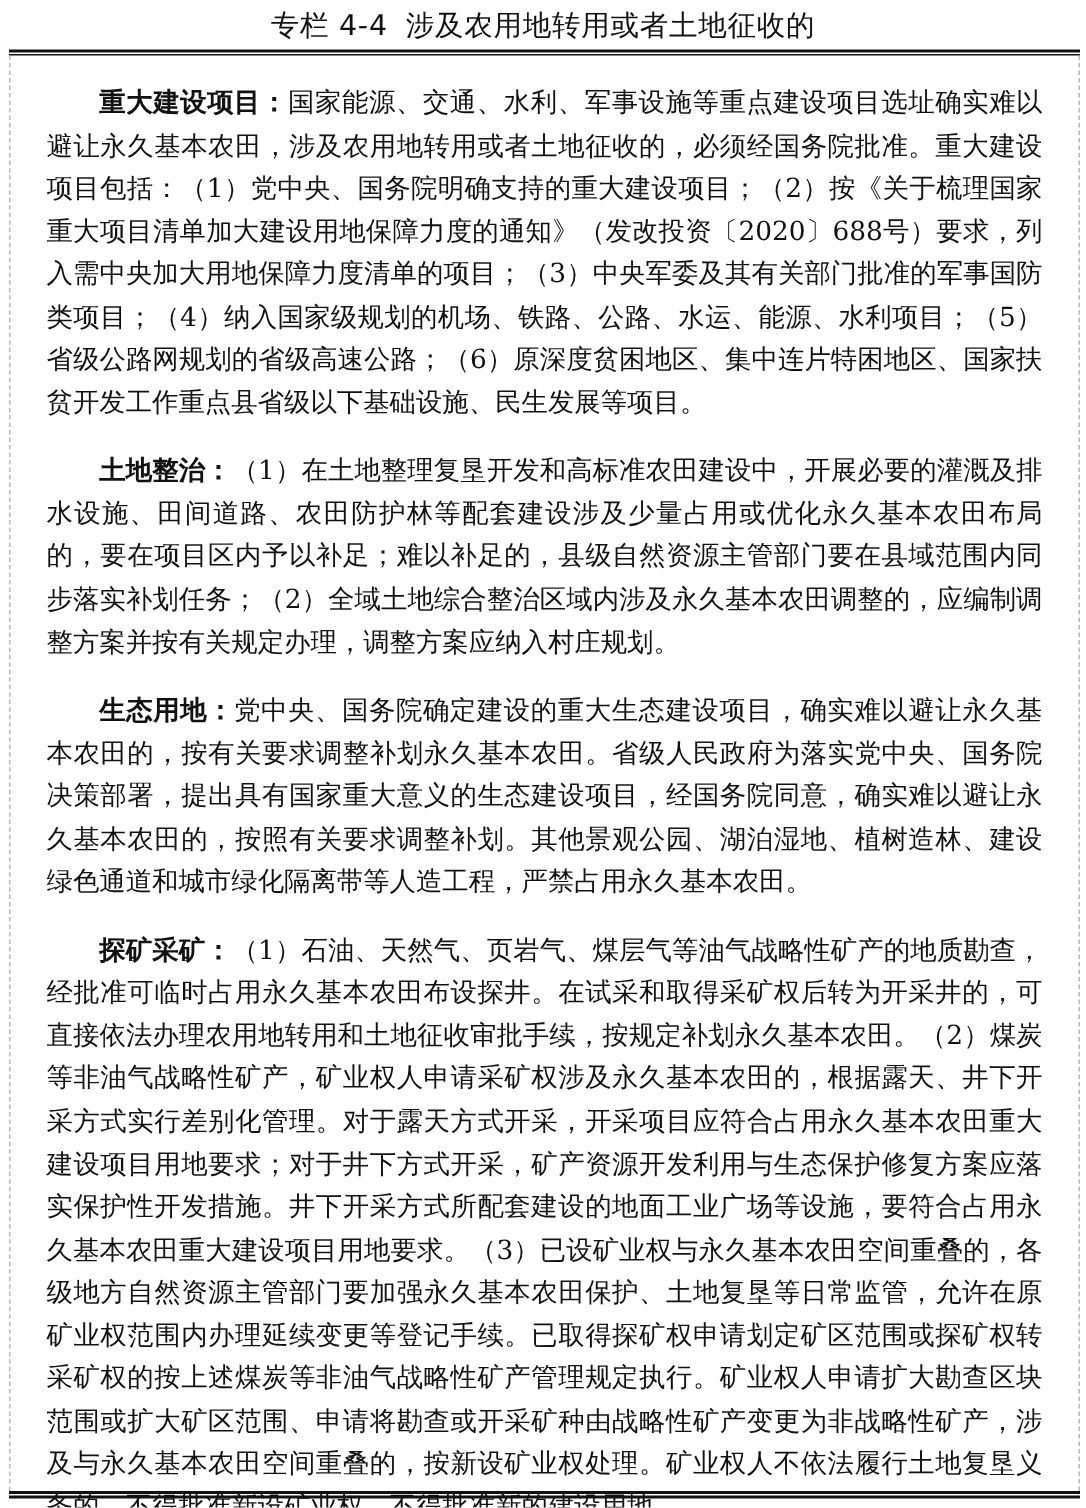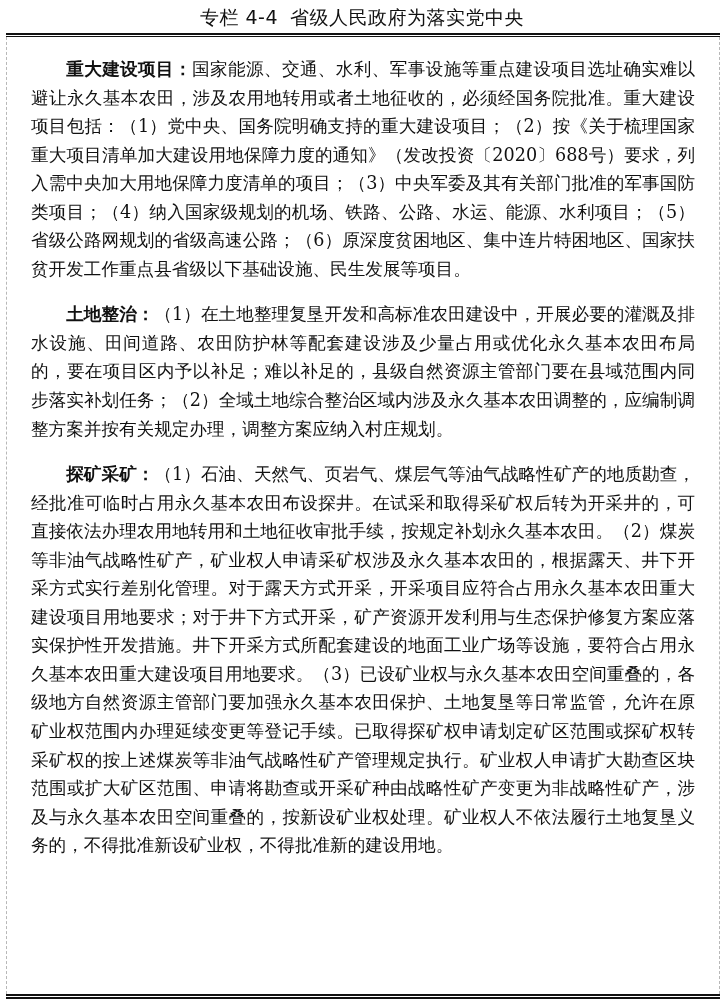--- a/index.html
+++ b/index.html
@@ -33,31 +33,34 @@
     font-size: 17.6px; line-height: 28.55px;
     text-align: justify; text-justify: inter-character;
   }
   .para { margin: 17px; text-indent: 2em; }
   .lead { font-weight: bold; }
 </style>
 </head>
 <body>
 
 <div class="title">
-  <span class="num">专栏 4-4</span><span>省级人民政府为落实党中央</span>
+  <span class="num">专栏 4-4</span><span>涉及农用地转用或者土地征收的</span>
 </div>
 
 <div class="rule-top"></div>
 <div class="box"></div>
 
 <div class="content">
   <p class="para">
     <span class="lead">重大建设项目：</span><span>国家能源、交通、水利、军事设施等重点建设项目选址确实难以避让永久基本农田，涉及农用地转用或者土地征收的，必须经国务院批准。重大建设项目包括：（1）党中央、国务院明确支持的重大建设项目；（2）按《关于梳理国家重大项目清单加大建设用地保障力度的通知》（发改投资〔2020〕688号）要求，列入需中央加大用地保障力度清单的项目；（3）中央军委及其有关部门批准的军事国防类项目；（4）纳入国家级规划的机场、铁路、公路、水运、能源、水利项目；（5）省级公路网规划的省级高速公路；（6）原深度贫困地区、集中连片特困地区、国家扶贫开发工作重点县省级以下基础设施、民生发展等项目。</span>
   </p>
   <p class="para">
     <span class="lead">土地整治：</span><span>（1）在土地整理复垦开发和高标准农田建设中，开展必要的灌溉及排水设施、田间道路、农田防护林等配套建设涉及少量占用或优化永久基本农田布局的，要在项目区内予以补足；难以补足的，县级自然资源主管部门要在县域范围内同步落实补划任务；（2）全域土地综合整治区域内涉及永久基本农田调整的，应编制调整方案并按有关规定办理，调整方案应纳入村庄规划。</span>
   </p>
   <p class="para">
+    <span class="lead">生态用地：</span><span>党中央、国务院确定建设的重大生态建设项目，确实难以避让永久基本农田的，按有关要求调整补划永久基本农田。省级人民政府为落实党中央、国务院决策部署，提出具有国家重大意义的生态建设项目，经国务院同意，确实难以避让永久基本农田的，按照有关要求调整补划。其他景观公园、湖泊湿地、植树造林、建设绿色通道和城市绿化隔离带等人造工程，严禁占用永久基本农田。</span>
+  </p>
+  <p class="para">
     <span class="lead">探矿采矿：</span><span>（1）石油、天然气、页岩气、煤层气等油气战略性矿产的地质勘查，经批准可临时占用永久基本农田布设探井。在试采和取得采矿权后转为开采井的，可直接依法办理农用地转用和土地征收审批手续，按规定补划永久基本农田。（2）煤炭等非油气战略性矿产，矿业权人申请采矿权涉及永久基本农田的，根据露天、井下开采方式实行差别化管理。对于露天方式开采，开采项目应符合占用永久基本农田重大建设项目用地要求；对于井下方式开采，矿产资源开发利用与生态保护修复方案应落实保护性开发措施。井下开采方式所配套建设的地面工业广场等设施，要符合占用永久基本农田重大建设项目用地要求。（3）已设矿业权与永久基本农田空间重叠的，各级地方自然资源主管部门要加强永久基本农田保护、土地复垦等日常监管，允许在原矿业权范围内办理延续变更等登记手续。已取得探矿权申请划定矿区范围或探矿权转采矿权的按上述煤炭等非油气战略性矿产管理规定执行。矿业权人申请扩大勘查区块范围或扩大矿区范围、申请将勘查或开采矿种由战略性矿产变更为非战略性矿产，涉及与永久基本农田空间重叠的，按新设矿业权处理。矿业权人不依法履行土地复垦义务的，不得批准新设矿业权，不得批准新的建设用地。</span>
   </p>
 </div>
 
 <div class="rule-bottom"></div>
 
 </body></html>

